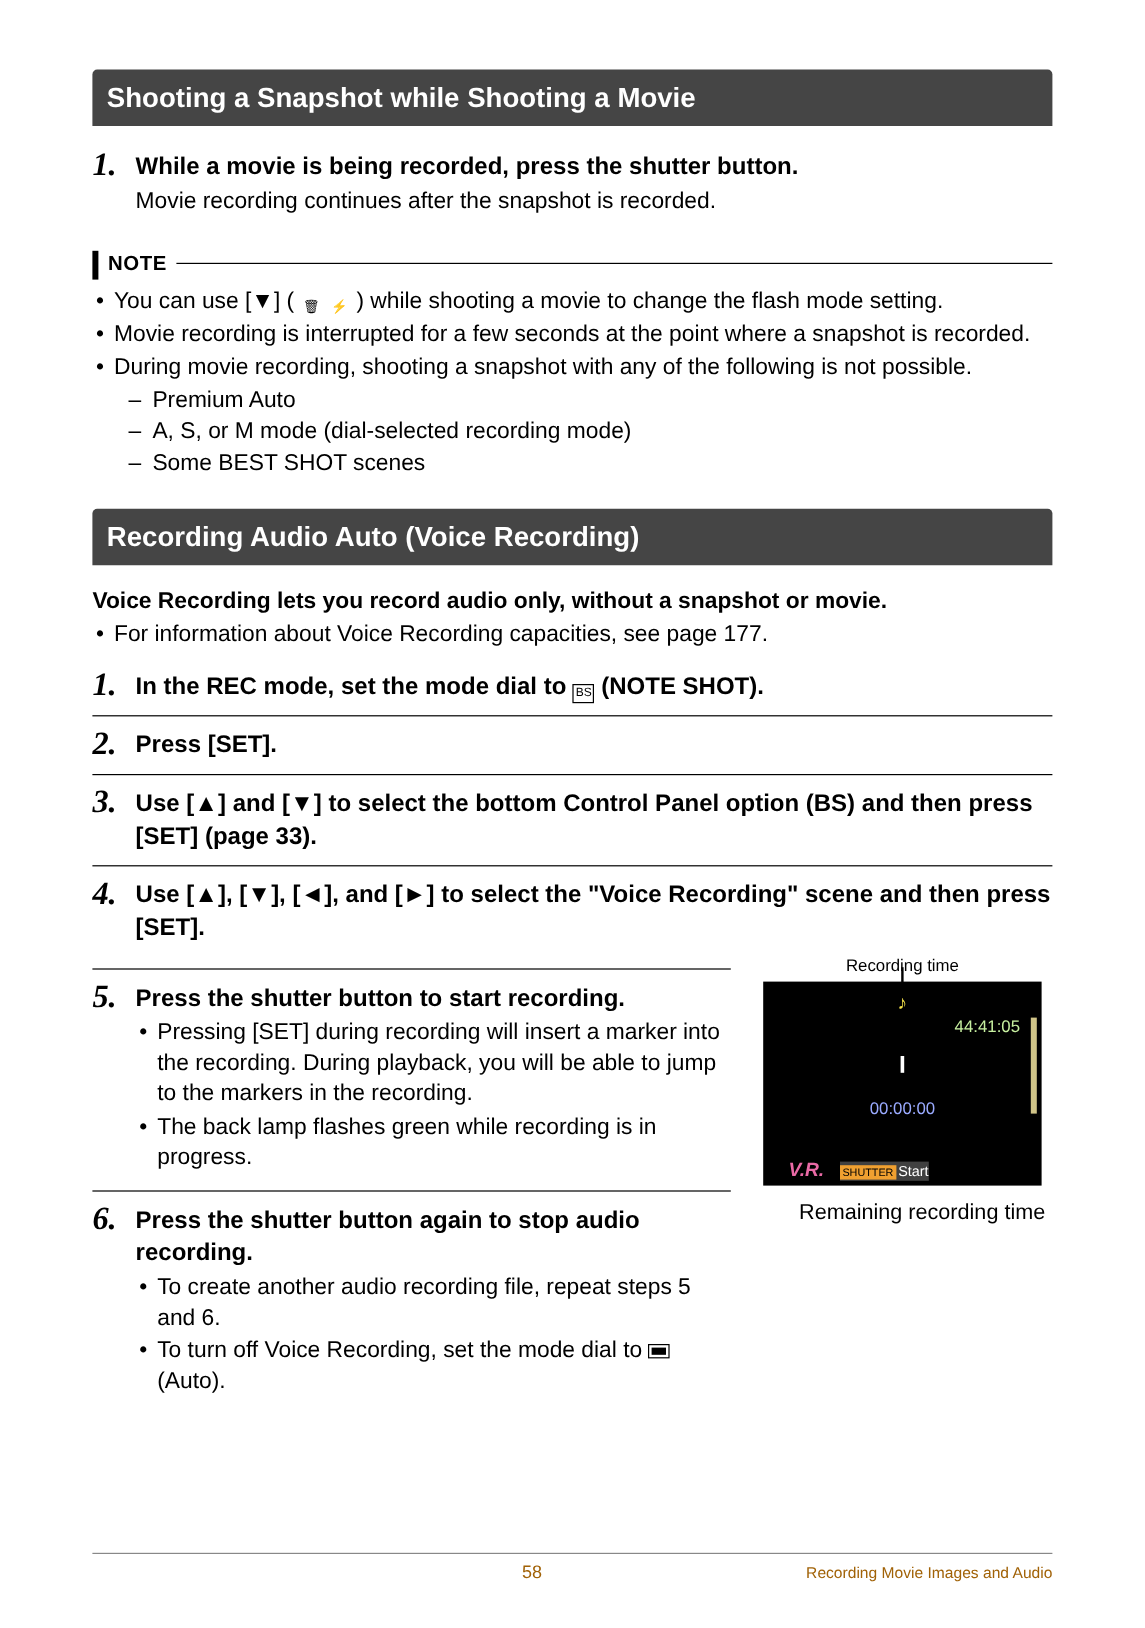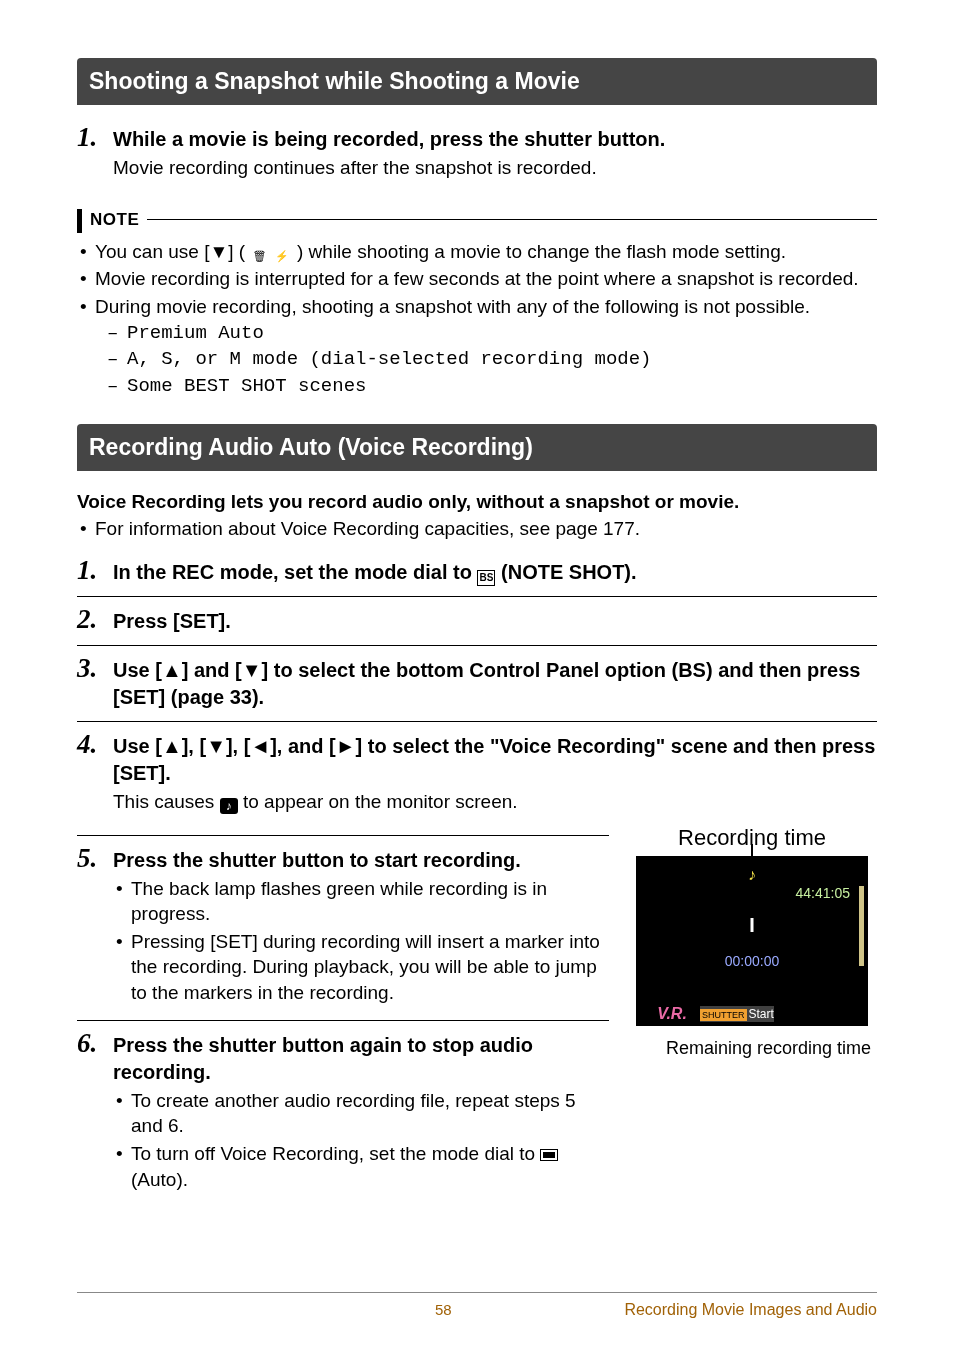--- a/index.html
+++ b/index.html
@@ -91,21 +91,20 @@
     top: 0;
   }
   ul.dashes {
     list-style: none;
     padding-left: 12px;
   }
   ul.dashes > li {
     position: relative;
     padding-left: 20px;
     margin: 1px 0;
-    font-family: Liberation Mono, monospace;
   }
   ul.dashes > li::before {
     content: "–";
     position: absolute;
     left: 0;
     top: 0;
   }
   .hr {
     border: none;
     border-top: 1px solid #000;
@@ -121,21 +120,21 @@
     align-items: center;
     justify-content: center;
     vertical-align: -2px;
     width: 18px;
     height: 16px;
     font-size: 11px;
     line-height: 1;
   }
   .icon-box {
     border: 1.5px solid #000;
-    font-weight: bold;
+    font-weight: normal;
     font-size: 10px;
     padding: 0 1px;
   }
   .icon-rect {
     border: 1.5px solid #000;
     display: inline-block;
     width: 18px;
     height: 12px;
     position: relative;
     vertical-align: -1px;
@@ -257,21 +256,21 @@
   .sf-arrow-top {
     position: absolute;
     left: 50%;
     top: -12px;
     transform: translateX(-50%);
     width: 2px;
     height: 14px;
     background: #000;
   }
   .caption-top {
-    font-size: 22px;
+    font-size: 14px;
     margin-bottom: 2px;
   }
   .caption-bottom {
     font-size: 18px;
     text-align: right;
     padding-right: 6px;
     line-height: 1.2;
     margin-top: 12px;
   }
   .footer {
@@ -286,21 +285,21 @@
     font-size: 13px;
     color: #a16207;
   }
   .footer .pg {
     flex: 0 0 auto;
     margin-left: 358px;
     font-size: 15px;
   }
   .footer .crumb {
     margin-left: auto;
-    font-size: 16px;
+    font-size: 13px;
   }
 </style>
 </head>
 <body>
 
 <div class="page">
 
   <div class="section-bar">Shooting a Snapshot while Shooting a Movie</div>
 
   <div class="step">
@@ -376,36 +375,33 @@
   </div>
 
   <hr class="hr">
 
   <div class="step">
     <div class="step-num">4.</div>
     <div class="step-body">
       <div class="step-title">
         <span>Use [</span><span>▲</span><span>], [</span><span>▼</span><span>], [</span><span>◄</span><span>], and [</span><span>►</span><span>] to select the "Voice Recording" scene and then press [SET].</span>
       </div>
-      <div class="step-text">
-        <span>This causes </span><span class="inline-icon icon-mic">♪</span><span> to appear on the monitor screen.</span>
-      </div>
     </div>
   </div>
 
   <div class="two-col">
     <div class="left">
       <hr class="hr-narrow">
       <div class="step">
         <div class="step-num">5.</div>
         <div class="step-body">
           <div class="step-title">Press the shutter button to start recording.</div>
           <ul class="bullets" style="margin-top:2px;">
+            <li>Pressing [SET] during recording will insert a marker into the recording. During playback, you will be able to jump to the markers in the recording.</li>
             <li>The back lamp flashes green while recording is in progress.</li>
-            <li>Pressing [SET] during recording will insert a marker into the recording. During playback, you will be able to jump to the markers in the recording.</li>
           </ul>
         </div>
       </div>
 
       <hr class="hr-narrow">
       <div class="step">
         <div class="step-num">6.</div>
         <div class="step-body">
           <div class="step-title">Press the shutter button again to stop audio recording.</div>
           <ul class="bullets" style="margin-top:2px;">

